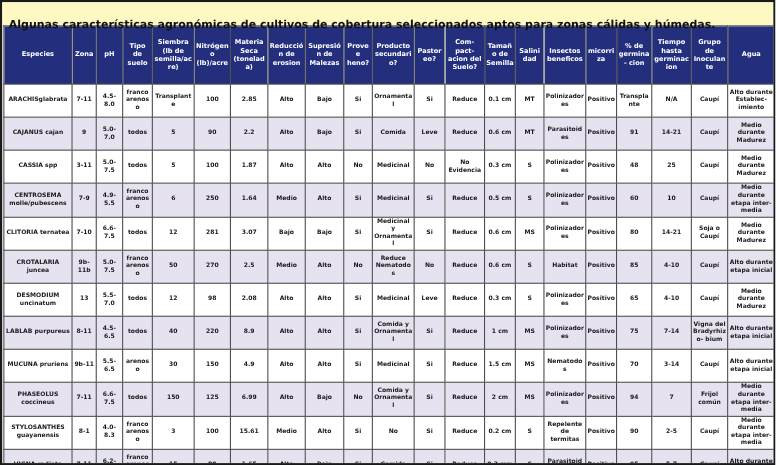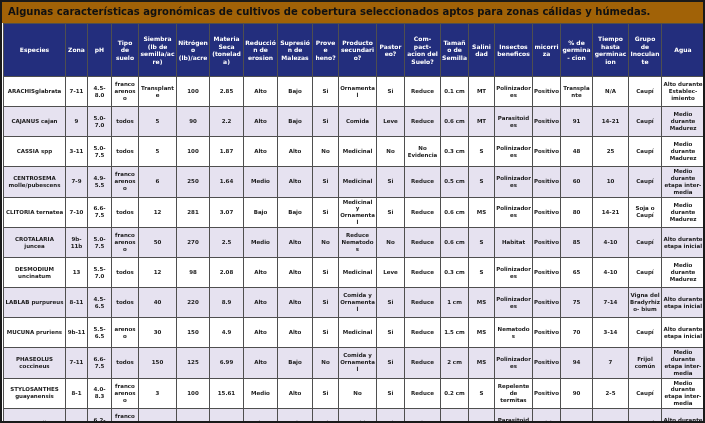--- a/index.html
+++ b/index.html
@@ -9,25 +9,25 @@
     height: 423px;
     box-sizing: border-box;
     background: #ffffff;
     border: 2px solid #1a1a1a;
     font-family: "DejaVu Sans", "Liberation Sans", sans-serif;
     overflow: hidden;
   }
   .title-bar {
     box-sizing: border-box;
     height: 21px;
-    padding: 4px 6px 2px 6px;
+    padding: 15px 6px 2px 6px;
     font-size: 10px;
     font-weight: bold;
     color: #111111;
-    background: #a16207;
+    background: #fef9c3;
   }
   table.crops {
     border-collapse: collapse;
     table-layout: fixed;
     width: 701px;
     margin-left: 1px;
   }
   table.crops th, table.crops td {
     border: 1px solid #4f4f4f;
     text-align: center;

